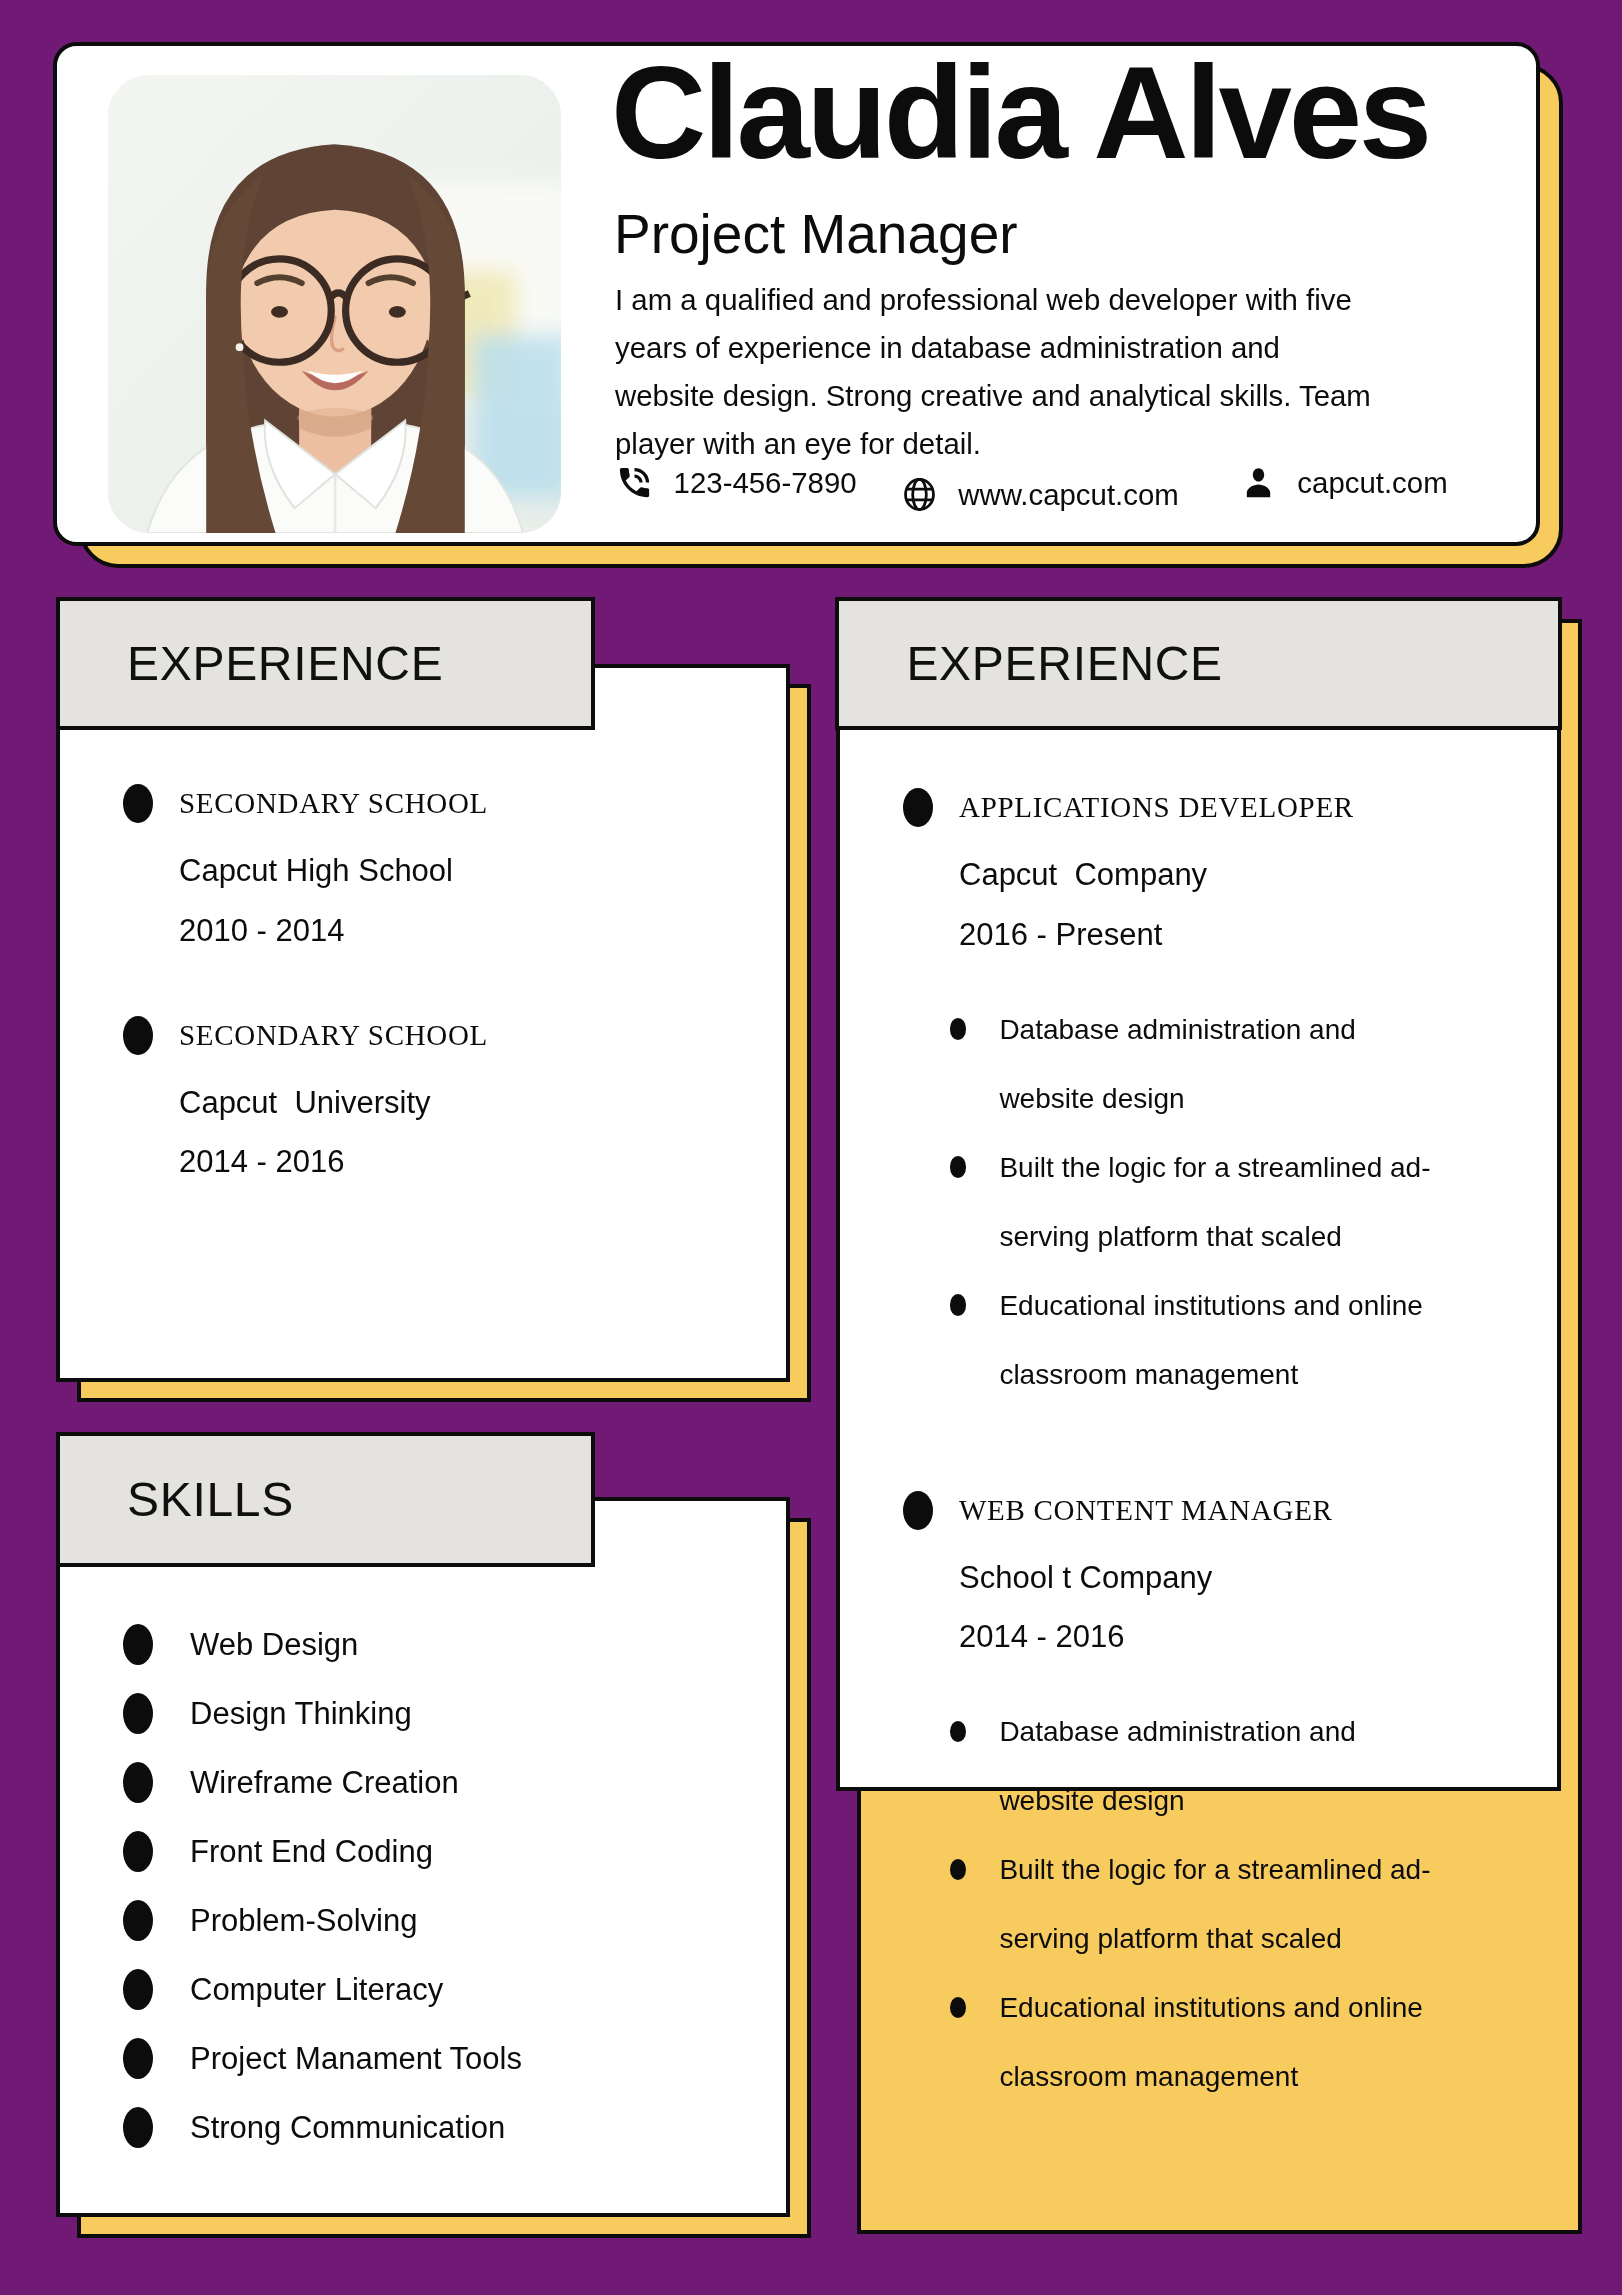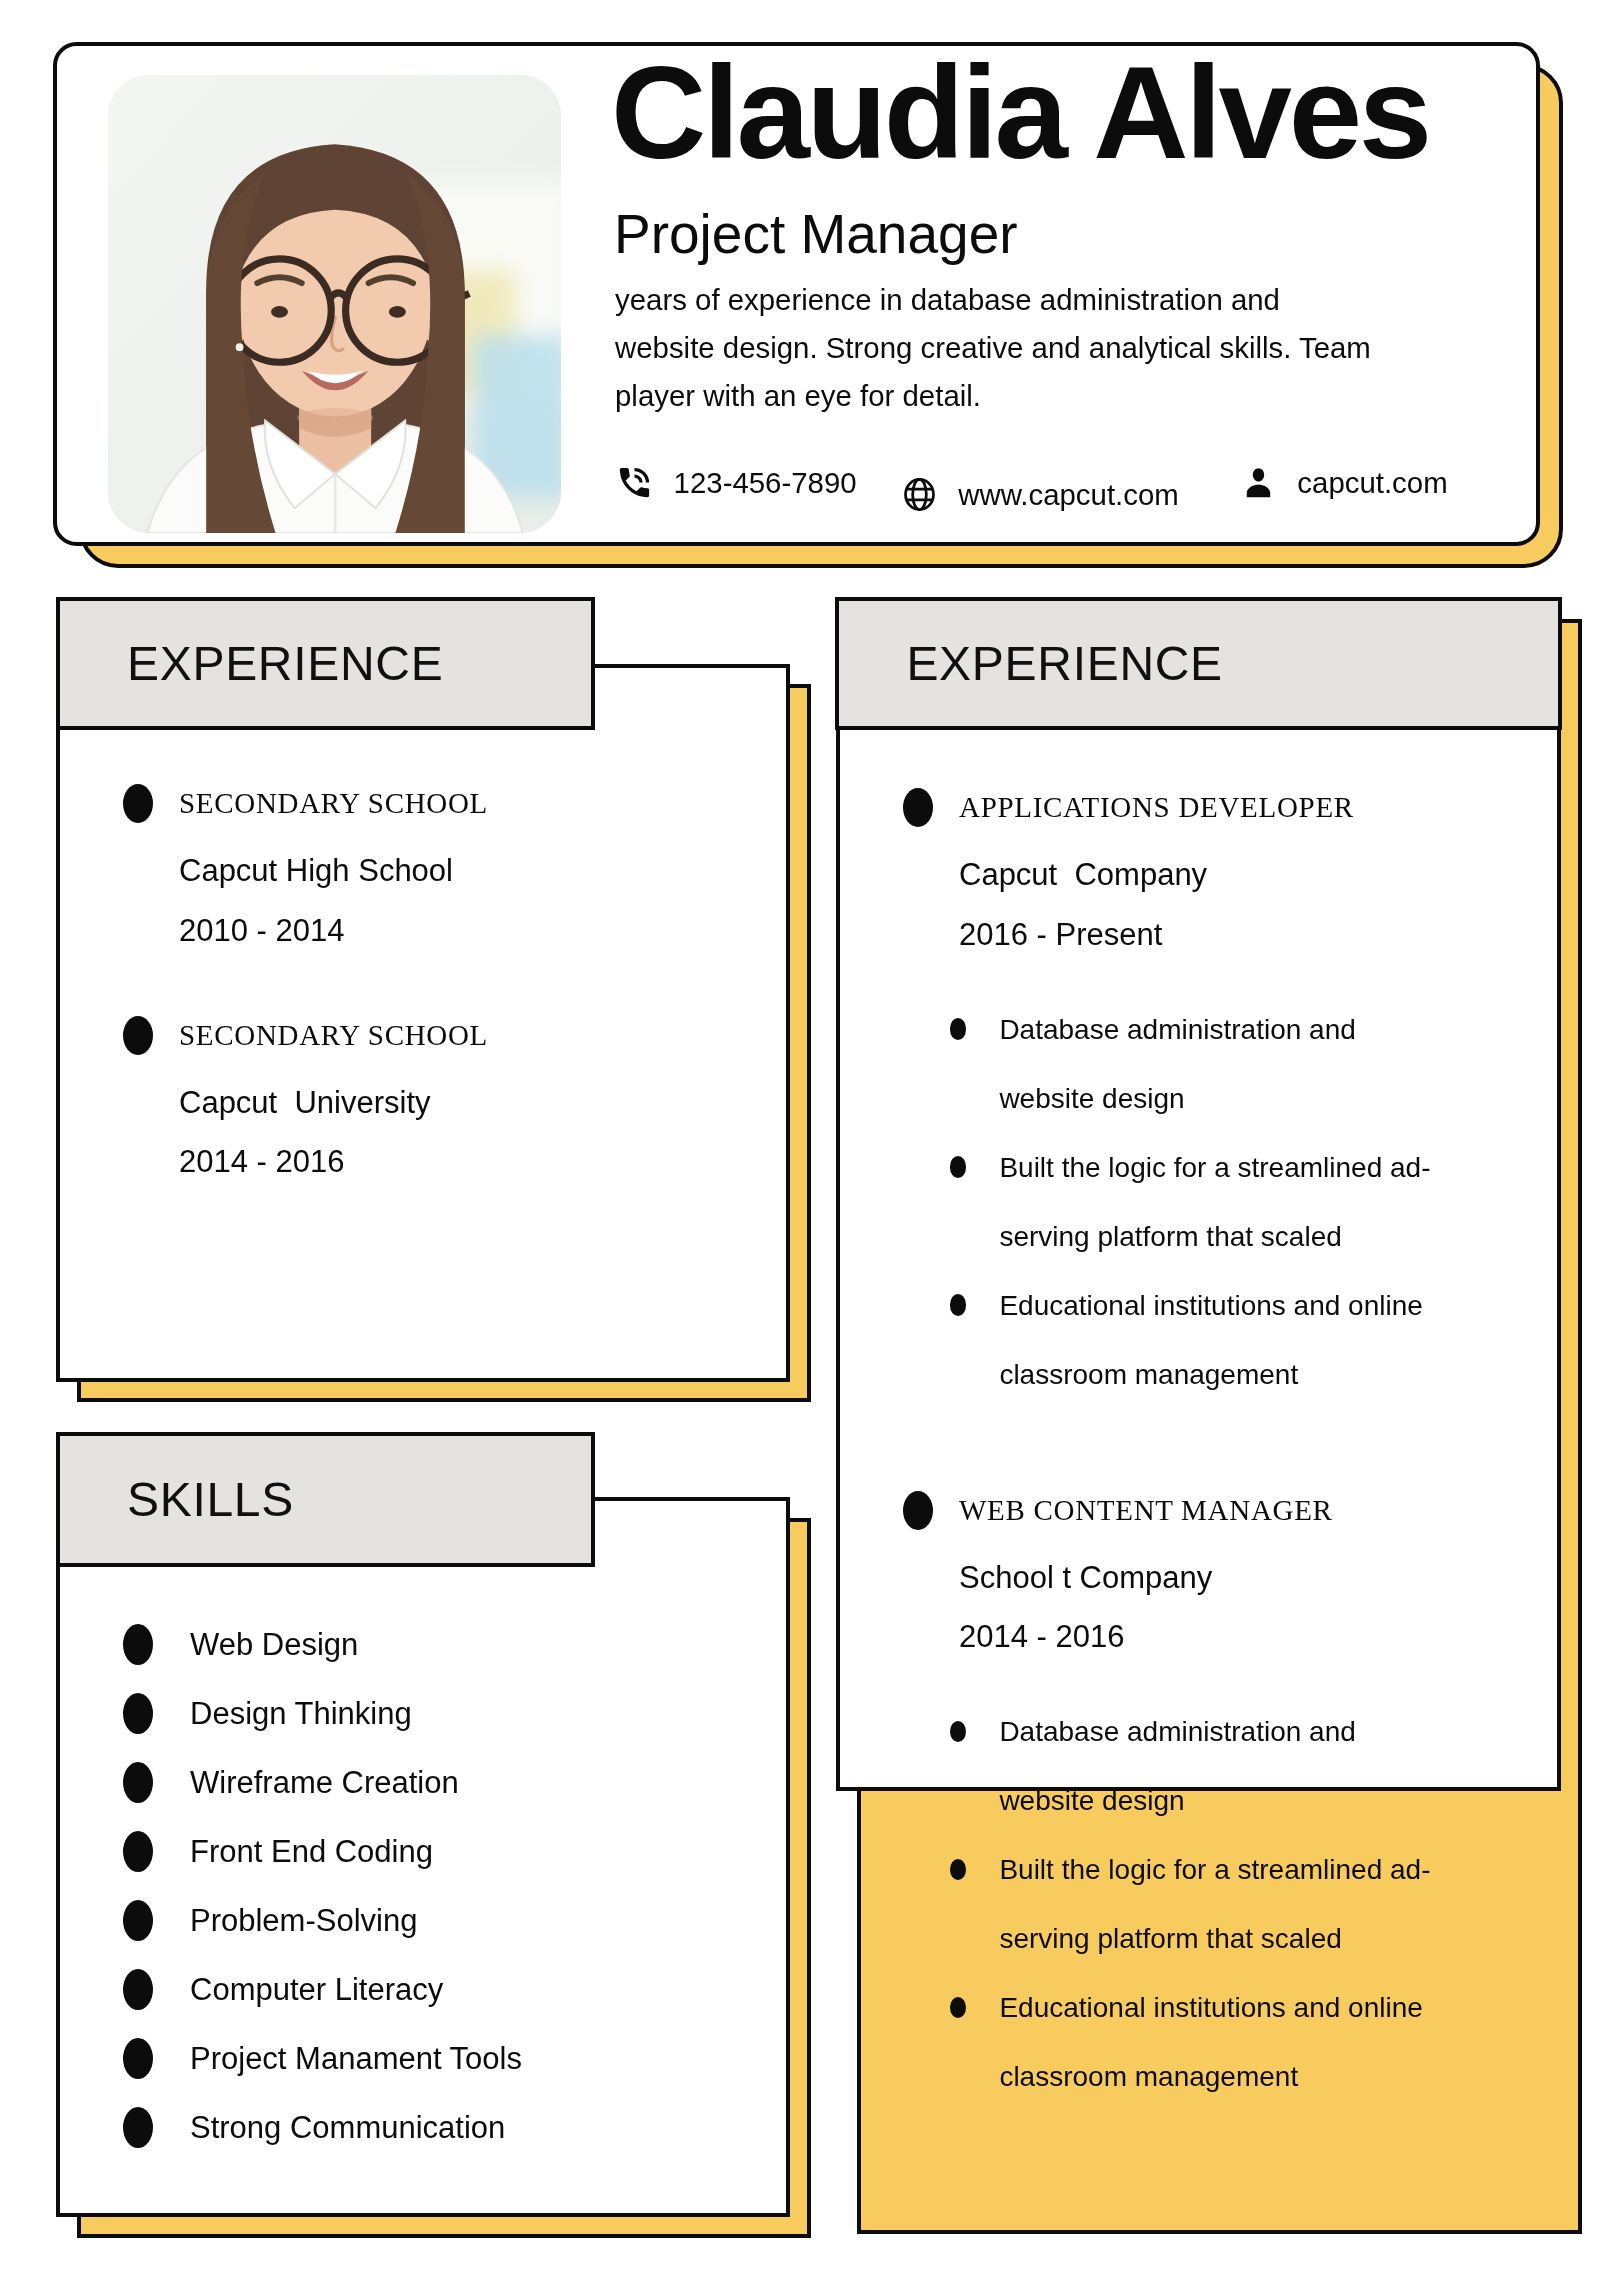--- a/index.html
+++ b/index.html
@@ -1,19 +1,19 @@
 <!DOCTYPE html>
 <html style="font-size:10.5px"><head>
 <meta charset="utf-8">
 <style>
   * { margin:0; padding:0; box-sizing:border-box; }
   html,body { background:#84CEEA; }
   .page {
     position:relative; width:1623px; height:2295px; overflow:hidden;
-    background:#ffffff; color:#0C0C0C;
+    background:#701a75; color:#0C0C0C;
     font-family:"Liberation Sans", sans-serif;
   }
   .shadow { position:absolute; background:#F8CB5F; border:4.6px solid #0C0C0C; }
   .card   { position:absolute; background:#FFFFFF; border:4.6px solid #0C0C0C; }
   .tab    {
     position:absolute; background:#E4E3DF; border:4.6px solid #0C0C0C; z-index:5;
     display:flex; align-items:center; padding-left:67px;
   }
   .tab-label { font-size:48px; letter-spacing:0.7px; color:#101010; }
 
@@ -126,20 +126,21 @@
         <path d="M150 700 L150 340 Q153 210 238 152 Q192 262 206 424 Q213 562 256 700 Z" fill="#654936"></path>
         <path d="M545 700 L545 340 Q542 210 457 152 Q503 262 489 424 Q482 562 439 700 Z" fill="#654936"></path>
         <circle cx="201" cy="416" r="6" fill="#f4f0ea"></circle>
       </svg>
     </div>
 
     <h1 class="name">Claudia Alves</h1>
     <div class="role">Project Manager</div>
 
     <div class="summary">
+      <div class="summary-line">I am a qualified and professional web developer with five</div>
       <div class="summary-line">years of experience in database administration and</div>
       <div class="summary-line">website design. Strong creative and analytical skills. Team</div>
       <div class="summary-line">player with an eye for detail.</div>
     </div>
 
     <div class="contacts">
       <div class="contact contact-phone">
         <span class="cicon">
           <svg viewBox="0 0 24 24" fill="#0C0C0C">
             <path d="M20 15.5c-1.25 0-2.45-.2-3.57-.57a1 1 0 0 0-1.02.24l-2.2 2.2a15.05 15.05 0 0 1-6.59-6.59l2.2-2.2c.27-.27.35-.67.24-1.02A11.36 11.36 0 0 1 8.5 4c0-.55-.45-1-1-1H4c-.55 0-1 .45-1 1 0 9.39 7.61 17 17 17 .55 0 1-.45 1-1v-3.5c0-.55-.45-1-1-1z"></path>

